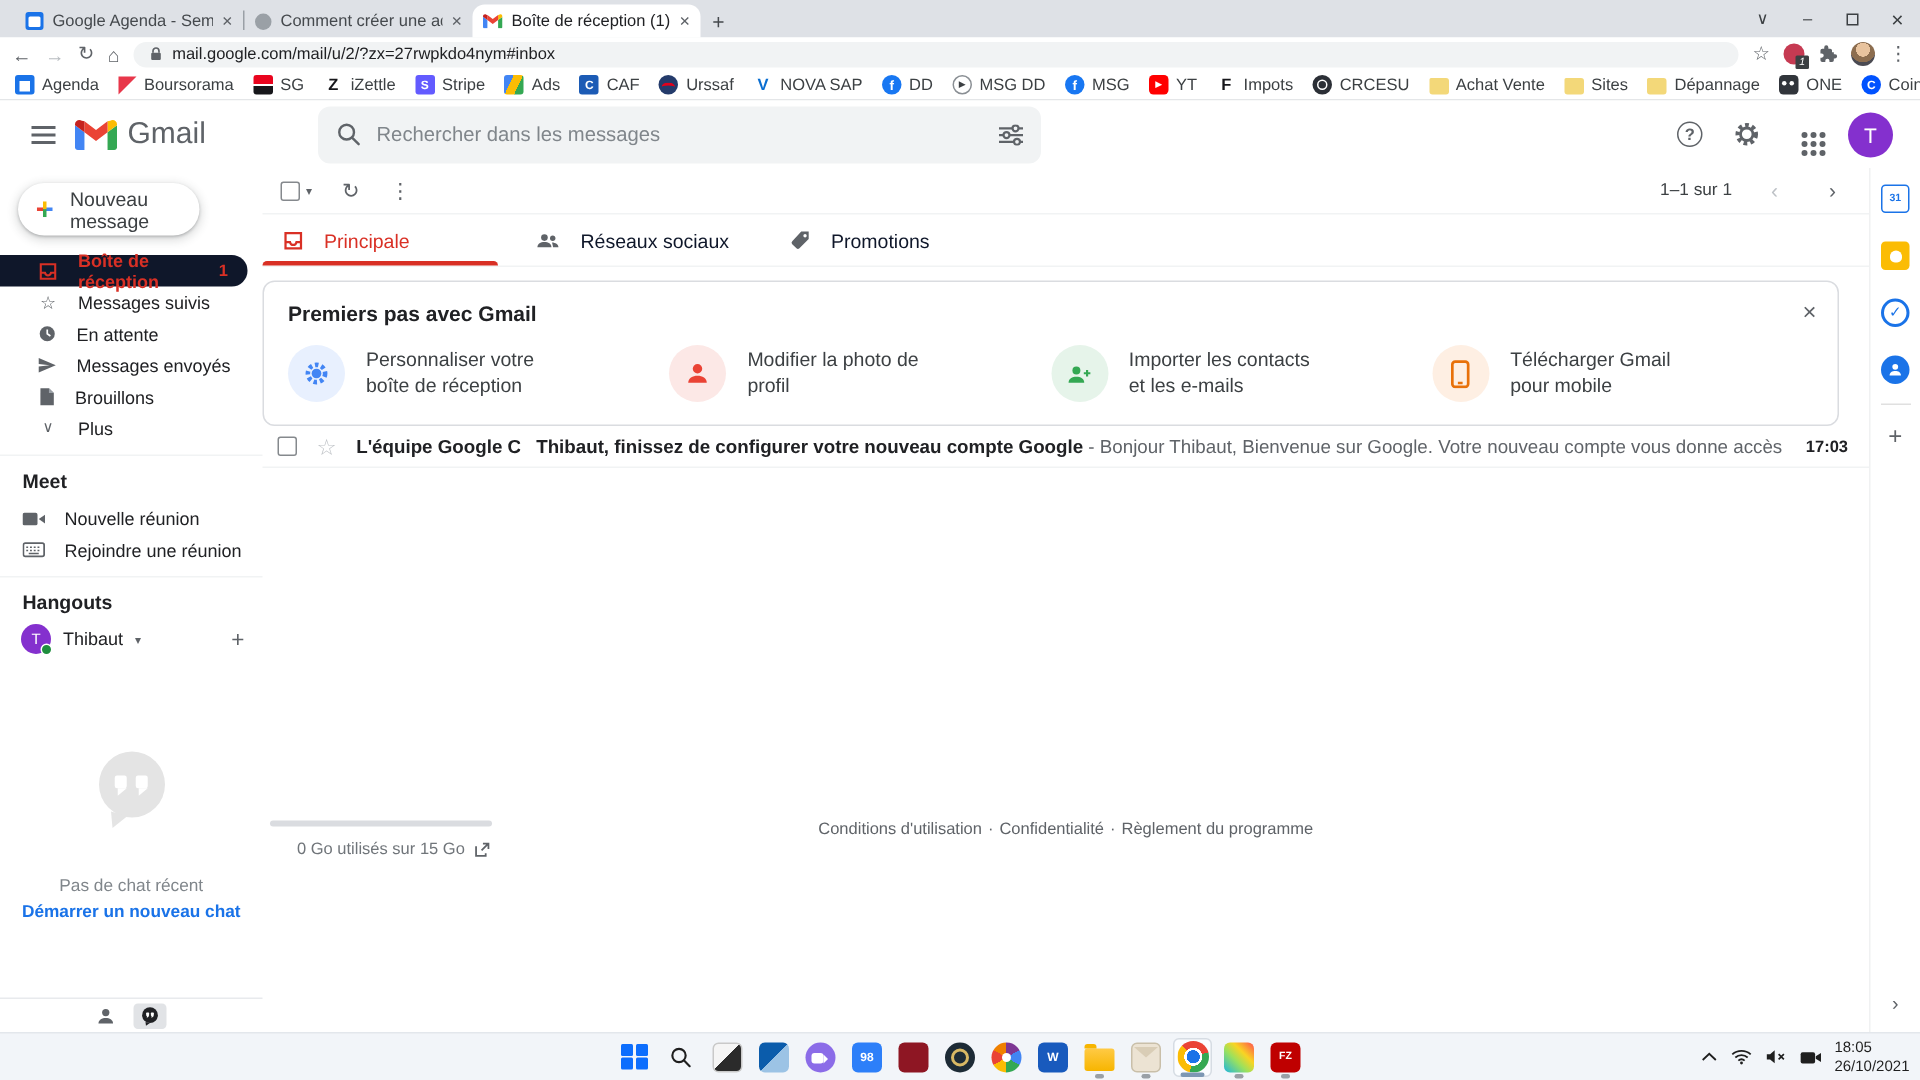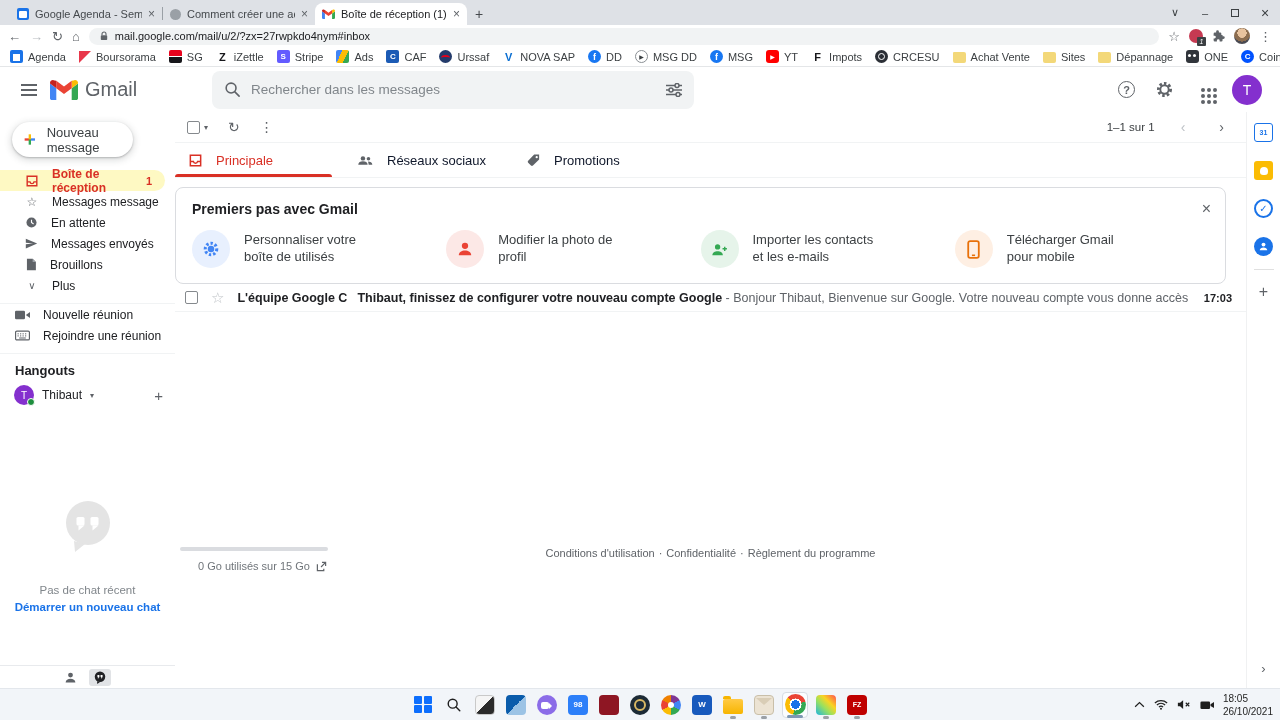--- a/index.html
+++ b/index.html
@@ -82,21 +82,21 @@
   .gbody { position:absolute; top:112px; left:0; right:0; bottom:32px; background:#fff; }
 
   .sidebar { position:absolute; left:0; top:0; bottom:0; width:175px; }
   .compose { margin:10px 0 13px 12px; width:121px; height:35px; border-radius:18px; background:#fff;
     box-shadow:0 1px 2px rgba(60,64,67,.3),0 2px 6px 2px rgba(60,64,67,.15);
     display:flex; align-items:center; gap:11px; padding:0 12px; font-size:13px; color:#3c4043; }
   .sitem { height:21px; display:flex; align-items:center; gap:13px; padding-left:25px; margin-right:10px;
     font-size:12px; color:#202124; border-radius:0 11px 11px 0; }
   .sitem svg { flex:none; }
   .sitem .glyph { width:14px; text-align:center; font-size:12px; color:#5f6368; flex:none; }
-  .sitem.active { background:#fef9c3; color:#d93025; font-weight:700; }
+  .sitem.active { background:#0f172a; color:#d93025; font-weight:700; }
   .sitem.active .glyph, .sitem.active svg path, .sitem.active svg rect { color:#d93025; }
   .sitem .cnt { margin-left:auto; margin-right:13px; font-size:11px; font-weight:700; }
   .sdiv { border-top:1px solid #f1f3f4; margin-top:7px; }
   .shead { font-size:13px; font-weight:700; color:#202124; padding:9px 0 7px 15px; }
   .hrow { display:flex; align-items:center; gap:8px; padding-left:14px; margin-right:12px; font-size:12px; color:#202124; }
   .havatar { width:20px; height:20px; border-radius:50%; background:#8430ce; color:#fff; font-size:10px;
     display:flex; align-items:center; justify-content:center; position:relative; flex:none; }
   .havatar::after { content:""; position:absolute; right:-1px; bottom:-1px; width:6px; height:6px;
     background:#1e8e3e; border:1.5px solid #fff; border-radius:50%; }
   .hcaret { font-size:8px; color:#5f6368; }
@@ -405,21 +405,21 @@
       <div class="sitem active">
         <svg width="14" height="14" viewBox="0 0 16 16">
             <path d="M2.5 2.5h11v11h-11z" fill="none" stroke="#d93025" stroke-width="1.6"></path>
             <path d="M2.5 9h3.2c.3 1.3 1.2 2 2.3 2s2-.7 2.3-2h3.2" fill="none" stroke="#d93025" stroke-width="1.6"></path>
           </svg>
         <span>Boîte de réception</span>
         <span class="cnt">1</span>
       </div>
       <div class="sitem">
         <span class="glyph">☆</span>
-        <span>Messages message</span>
+        <span>Messages suivis</span>
       </div>
       <div class="sitem">
         <svg width="13" height="13" viewBox="0 0 16 16">
             <circle cx="8" cy="8" r="6.2" fill="#5f6368"></circle>
             <path d="M8 4.5V8l2.6 1.8" stroke="#fff" stroke-width="1.4" fill="none"></path>
           </svg>
         <span>En attente</span>
       </div>
       <div class="sitem">
         <svg width="13" height="13" viewBox="0 0 16 16">
@@ -433,20 +433,21 @@
             <path d="M9 1v4h4" fill="#9aa0a6"></path>
           </svg>
         <span>Brouillons</span>
       </div>
       <div class="sitem">
         <span class="glyph" style="font-size:10px">∨</span>
         <span>Plus</span>
       </div>
 
       <div class="sdiv"></div>
+      <div class="shead">Meet</div>
       <div class="sitem" style="padding-left:15px">
         <svg width="15" height="12" viewBox="0 0 18 12">
             <rect x="0" y="1" width="12" height="10" rx="1.5" fill="#5f6368"></rect>
             <path d="M13 6l5-3.5v7z" fill="#5f6368"></path>
           </svg>
         <span>Nouvelle réunion</span>
       </div>
       <div class="sitem" style="padding-left:15px">
         <svg width="15" height="11" viewBox="0 0 18 12">
             <rect x="0.7" y="0.7" width="16.6" height="10.6" rx="1.5" fill="none" stroke="#5f6368" stroke-width="1.4"></rect>
@@ -536,21 +537,21 @@
         <div class="obtitle">Premiers pas avec Gmail</div>
         <span class="obclose">×</span>
         <div class="obitems">
           <div class="obitem">
             <span class="obcirc ob-blue">
               <svg width="18" height="18" viewBox="0 0 20 20">
                   <circle cx="10" cy="10" r="6.4" fill="none" stroke="#4285f4" stroke-width="3.4" stroke-dasharray="2.6 2.2"></circle>
                   <circle cx="10" cy="10" r="3.6" fill="#4285f4"></circle>
                 </svg>
             </span>
-            <span class="oblabel">Personnaliser votre boîte de utilisés</span>
+            <span class="oblabel">Personnaliser votre boîte de réception</span>
           </div>
           <div class="obitem">
             <span class="obcirc ob-red">
               <svg width="18" height="18" viewBox="0 0 16 16">
                   <circle cx="8" cy="5.2" r="2.8" fill="#ea4335"></circle>
                   <path d="M2.5 13.5c0-2.8 2.6-4.2 5.5-4.2s5.5 1.4 5.5 4.2z" fill="#ea4335"></path>
                 </svg>
             </span>
             <span class="oblabel">Modifier la photo de profil</span>
           </div>

